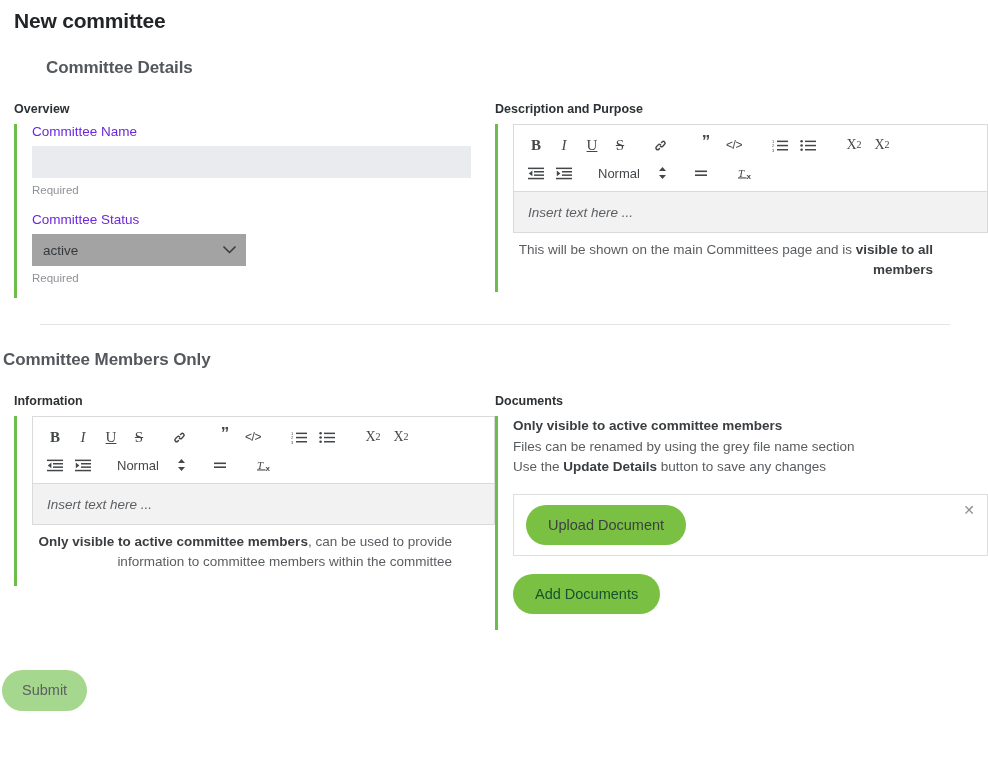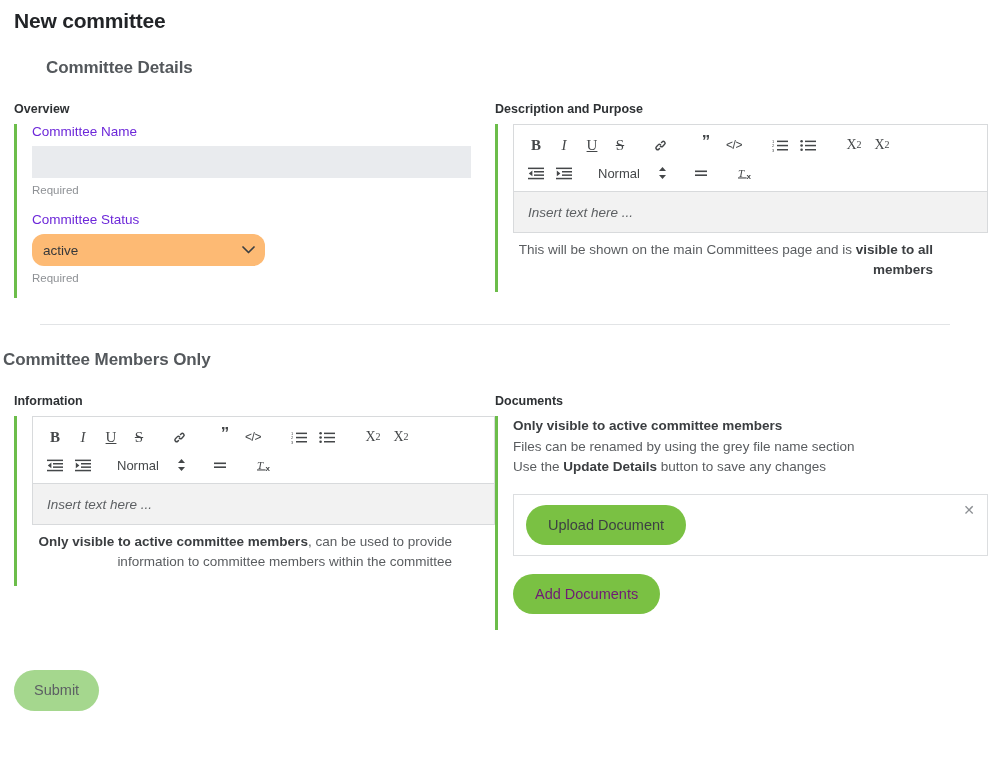--- a/index.html
+++ b/index.html
@@ -71,24 +71,23 @@
   }
 
   .helper-required {
     font-size: 11.5px;
     color: #8e9195;
     margin: 6px 0 0 0;
   }
 
   .select-wrap {
     position: relative;
-    width: 233px;
+    width: 214px;
     height: 32px;
-    background: #fdba74;
-    border-radius: 12px;
+    background: #a3a3a3;
   }
   .select-wrap select {
     -webkit-appearance: none;
     appearance: none;
     width: 100%;
     height: 100%;
     background: transparent;
     border: none;
     outline: none;
     padding: 0 28px 0 11px;
@@ -225,33 +224,33 @@
     font-size: 14.5px;
     font-family: inherit;
     cursor: pointer;
   }
   .btn-upload {
     background: #7ac143;
     color: #3d4043;
   }
   .btn-add {
     background: #7ac143;
-    color: #701a75;
+    color: #14532d;
     margin-top: 18px;
   }
   .btn-submit {
     background: #a5d78e;
     color: #5c6063;
     height: 41px;
     line-height: 41px;
     padding: 0 20px;
     border-radius: 21px;
   }
 
-  .submit-wrap { padding: 40px 0 0 14px; }
+  .submit-wrap { padding: 40px 0 0 2px; }
 
   svg { display: block; }
 </style>
 </head>
 <body>
 
 <div class="page">
 
   <h1 class="page-title">New committee</h1>
 

